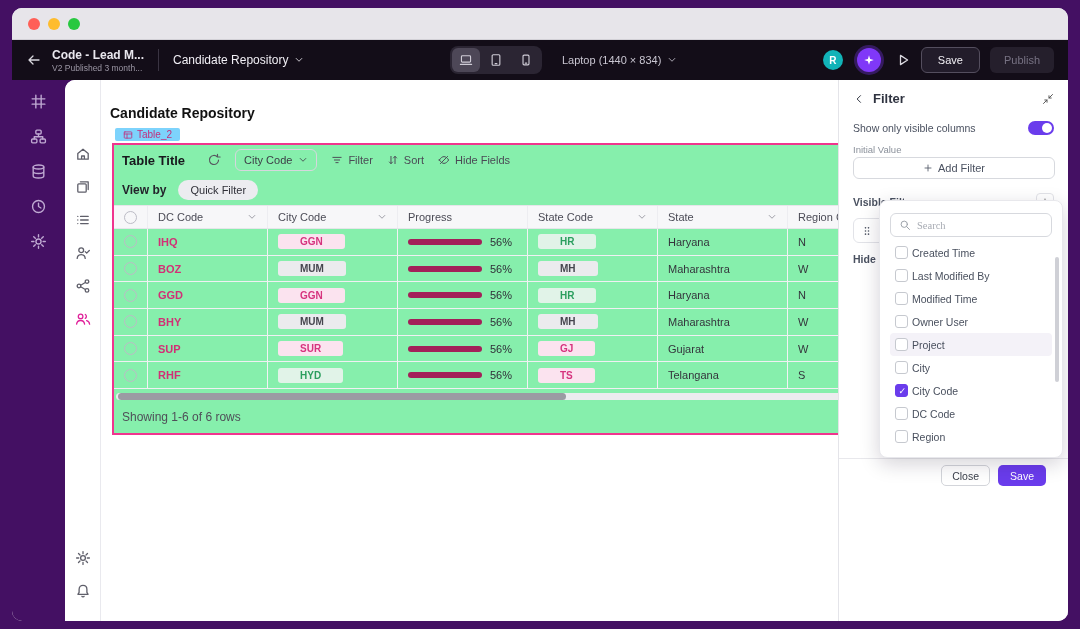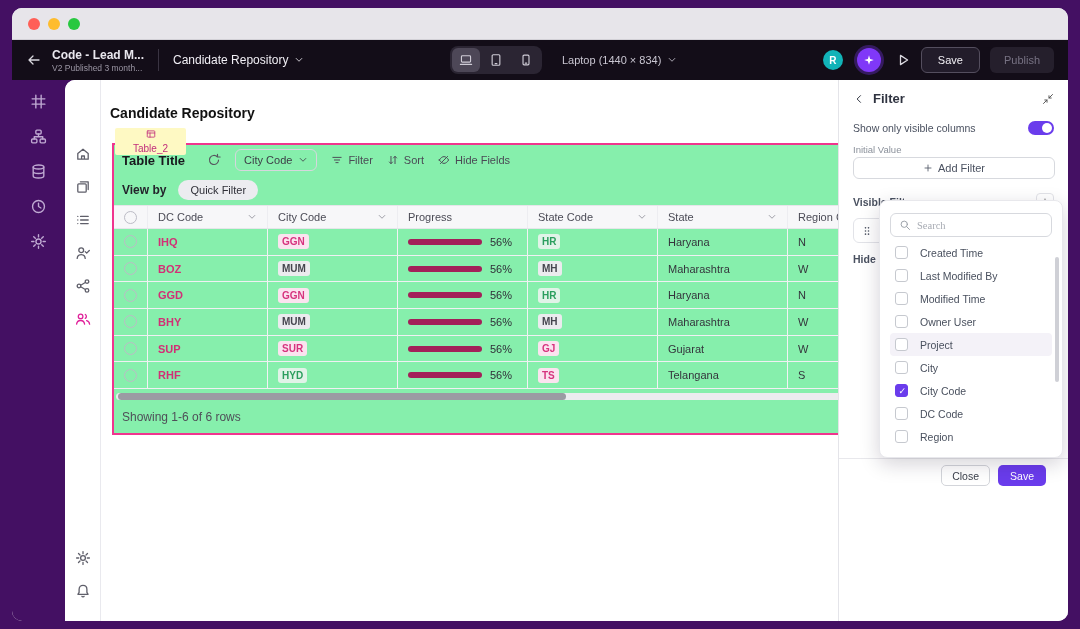--- a/index.html
+++ b/index.html
@@ -43,41 +43,41 @@
 
   
   .ic { display:inline-flex; width:16px; height:16px; flex:none; }
   .ic svg { width:100%; height:100%; }
   .ic17 { width:17px; height:17px; } .ic14 { width:14px; height:14px; }
   .ic12 { width:12px; height:12px; } .ic10 { width:10px; height:10px; }
 
   
   .canvas { flex:1; position:relative; overflow:hidden; background:#fff; min-width:0; }
   .page-title { position:absolute; left:9px; top:25px; font-size:14px; font-weight:700; color:#111; }
-  .wtag { position:absolute; left:14px; top:48px; display:flex; align-items:center; gap:4px; background:#fef9c3; color:#c12f7c; font-size:10px; padding:1px 18px; border-radius:2px; z-index:2;flex-direction:column; }
+  .wtag { position:absolute; left:14px; top:48px; display:flex; align-items:center; gap:4px; background:#7dd3fc; color:#c12f7c; font-size:10px; padding:1px 8px; border-radius:2px; z-index:2; }
   .widget { position:absolute; left:11px; top:63px; width:850px; height:292px; border:2px solid var(--accent_pink,#f0348e); background:#86efac; display:flex; flex-direction:column; }
   .t-toolbar { height:30px; display:flex; align-items:center; padding:0 8px; gap:14px; flex:none; }
   .t-title { font-size:13px; font-weight:700; color:#18181d; margin-right:8px; }
   .tbtn { color:#56565f; }
   .t-select { height:22px; border:1px solid #d5d7dd; border-radius:6px; padding:0 8px; display:inline-flex; align-items:center; gap:6px; font-size:11px; color:#3c3c46; }
   .t-tool { display:inline-flex; align-items:center; gap:5px; font-size:11px; color:#4a4a55; }
   .t-viewby { height:30px; display:flex; align-items:center; gap:12px; padding:0 8px; flex:none; }
   .vb-label { font-size:12px; font-weight:600; color:#23232b; }
   .chip { background:#ececf0; border-radius:12px; padding:4px 12px; font-size:11px; color:#2f2f38; }
   .tgrid { display:grid; grid-template-columns:34px 120px 130px 130px 130px 130px 160px; }
   .thead { background:#f7f7f9; border-top:1px solid #e6e6ea; border-bottom:1px solid #e6e6ea; height:24px; flex:none; }
   .th { display:flex; align-items:center; padding:0 10px; font-size:11px; color:#4b4b56; border-right:1px solid #ededf1; overflow:hidden; white-space:nowrap; }
   .th-sel, .td-sel { justify-content:center; padding:0; }
   .th-chev { margin-left:auto; color:#8a8a94; }
   .radio { width:13px; height:13px; border:1.5px solid #bcbcc6; border-radius:50%; flex:none; }
   .tbody { flex:none;text-align:center; }
   .trow { height:26.7px; border-bottom:1px solid #f0f0f3; }
   .td { display:flex; align-items:center; padding:0 10px; border-right:1px solid #f2f2f5; font-size:11px; color:#34343c; overflow:hidden; white-space:nowrap; }
   .td-dc { color:var(--dc_code_text,#d22f76); font-weight:700; }
-  .badge { font-size:10px; padding:2px 4px; border-radius:3px; font-weight:600; }
+  .badge { font-size:10px; padding:2px 22px; border-radius:3px; font-weight:600; }
   .v-pink { background:#fbe3ef; color:#d6337e; }
   .v-gray { background:#ebebee; color:#45454e; }
   .v-green { background:#e1f3e8; color:#2b9e5e; }
   .td-prog { gap:8px; }
   .pbar { width:74px; height:6px; border-radius:3px; background:var(--progress_fill,#a32059); flex:none; }
   .plabel { font-size:11px; color:#2f2f38; }
   .t-scroll { margin:4px 2px 0; height:7px; background:#ececef; border-radius:4px; position:relative; flex:none; }
   .t-thumb { position:absolute; left:2px; top:0; height:7px; width:448px; background:#9b9ba3; border-radius:4px; }
   .t-footer { padding:10px 8px 0; font-size:12px; color:#4f4f58; }
 
@@ -100,21 +100,21 @@
   .p-footer { position:absolute; left:0; right:0; top:378px; border-top:1px solid #e8e8ec; padding:6px 22px 0 0; display:flex; justify-content:flex-end; gap:8px; }
   .btn-close { height:21px; padding:0 10px; border:1px solid #d3d5da; border-radius:5px; background:#fff; font-size:10.5px; color:#3c414c; }
   .btn-psave { height:21px; padding:0 12px; border:none; border-radius:5px; background:var(--accent_purple,#6a3cec); font-size:10.5px; color:#fff; }
 
   
   .dd { position:absolute; left:40px; top:120px; width:184px; height:258px; background:#fff; border:1px solid #e8e8ec; border-radius:8px; box-shadow:0 6px 20px rgba(20,10,40,.18); padding:12px 10px 6px; z-index:6; }
   .dd-search { height:24px; border:1px solid #d7d9de; border-radius:6px; display:flex; align-items:center; gap:6px; padding:0 8px; color:#9aa0a8; }
   .dd-input { border:none; outline:none; width:100%; font-size:10.5px; font-family:Liberation Serif, serif; color:#333; background:transparent; }
   .dd-input::placeholder { color:#a7abb3; }
   .dd-list { margin-top:4px; }
-  .dd-opt { display:flex; align-items:center; gap:12px; height:23px; padding:0 5px; font-size:10.5px; color:#49505e; }
+  .dd-opt { display:flex; align-items:center; gap:4px; height:23px; padding:0 5px; font-size:10.5px; color:#49505e; }
   .hl-true { background:#f4f2f8; border-radius:4px; }
   .cb { width:13px; height:13px; border:1.2px solid #c6c9cf; border-radius:3px; flex:none; position:relative; background:#fff; }
   .cb-true { background:var(--accent_purple,#6a3cec); border-color:var(--accent_purple,#6a3cec); }
   .cb-true::after { content:"\2713"; color:#fff; font-size:9px; position:absolute; left:2.5px; top:0.5px; }
   .dd-scroll { position:absolute; right:3px; top:56px; width:4px; height:125px; background:#cfd0d6; border-radius:2px; }
 </style>
 </head>
 <body>
 
 <div class="frame">

